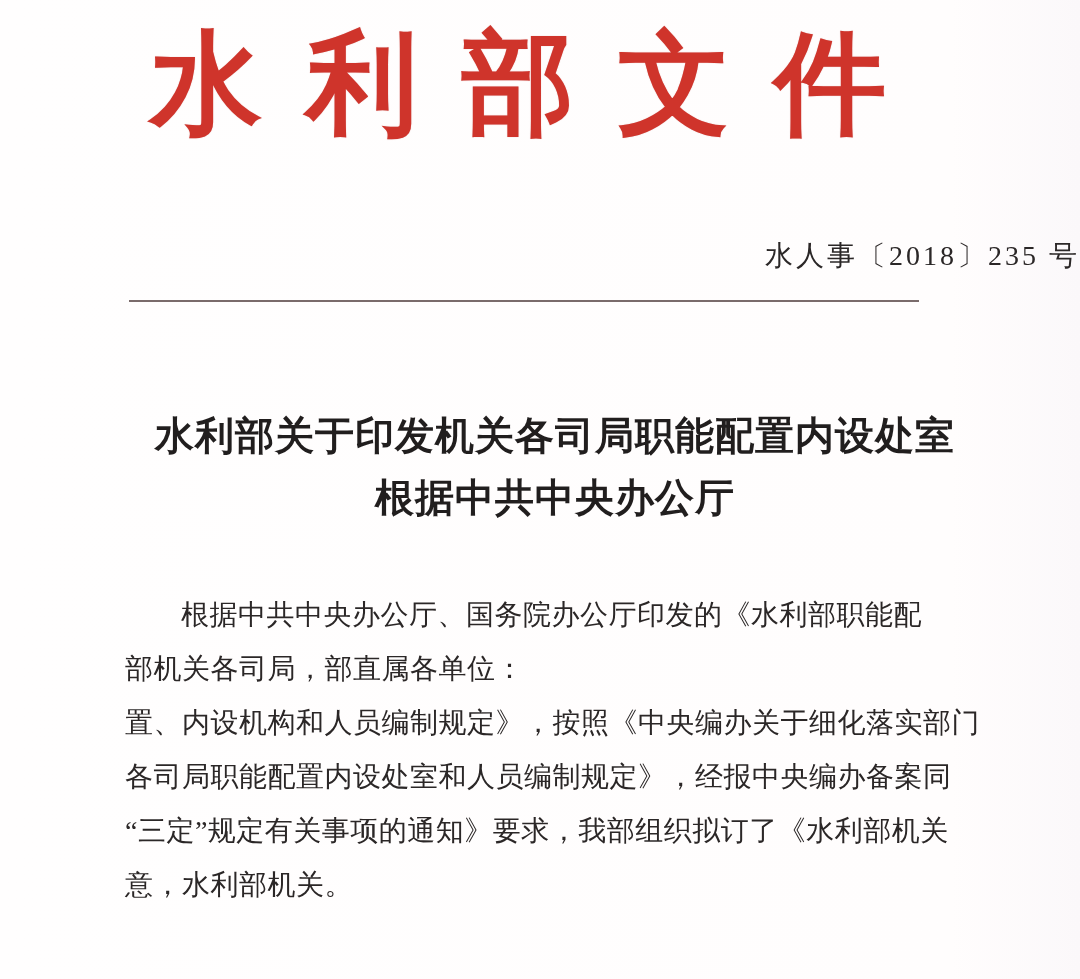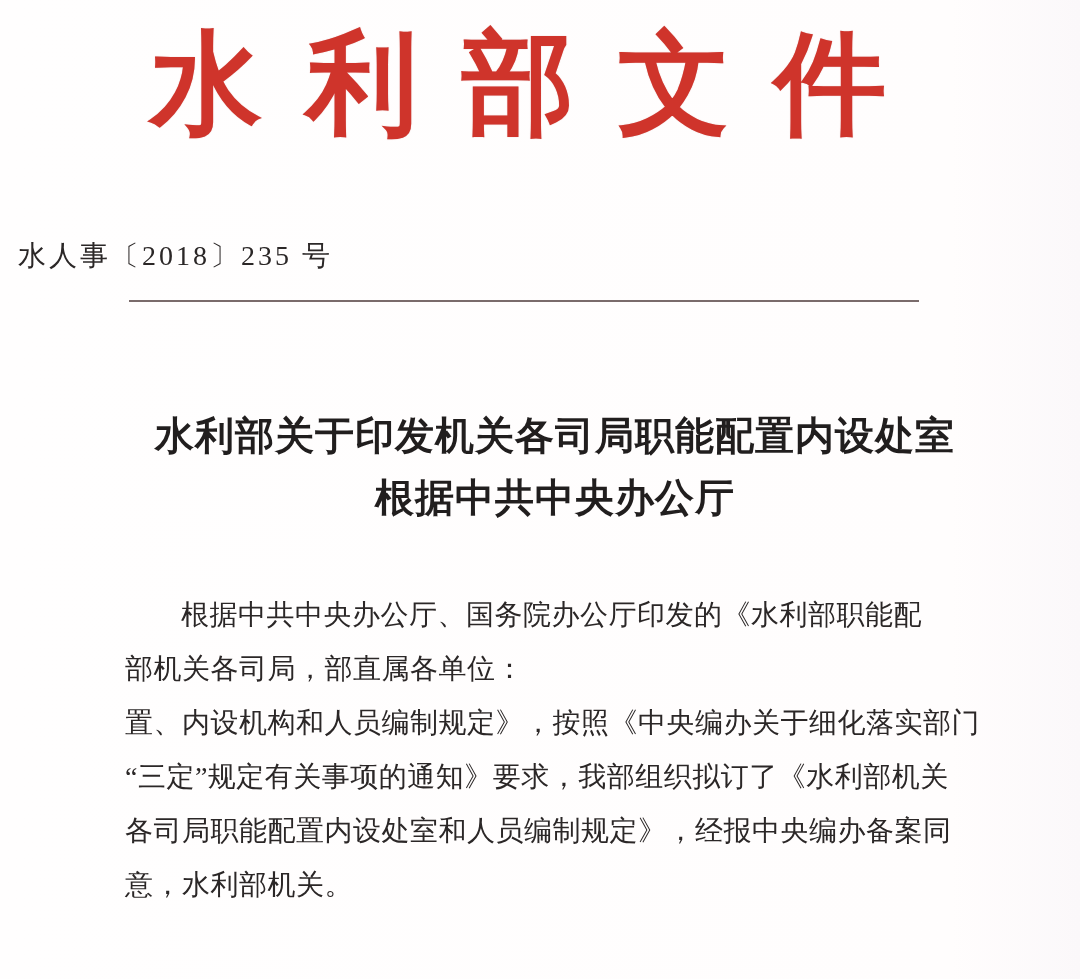--- a/index.html
+++ b/index.html
@@ -25,21 +25,21 @@
     color: #cf342b;
     letter-spacing: 44px;
     text-shadow: 0 0 1px rgba(160, 40, 40, 0.35);
     white-space: nowrap;
   }
   .doc-no {
     position: absolute;
     top: 236px;
     left: 0;
     width: 100%;
-    text-align: left;
+    text-align: right;
     font-size: 28px;
     line-height: 40px;
     color: #2b2727;
     letter-spacing: 3px;
     padding-left: 18px;
     white-space: nowrap;
   }
   .rule {
     position: absolute;
     top: 300px;
@@ -86,18 +86,18 @@
 
   <div class="doc-title">
     <div>水利部关于印发机关各司局职能配置内设处室</div>
     <div>根据中共中央办公厅</div>
   </div>
 
   <div class="doc-body">
     <div class="body-line indent">根据中共中央办公厅、国务院办公厅印发的《水利部职能配</div>
     <div class="body-line">部机关各司局，部直属各单位：</div>
     <div class="body-line">置、内设机构和人员编制规定》，按照《中央编办关于细化落实部门</div>
+    <div class="body-line">各司局职能配置内设处室和人员编制规定》，经报中央编办备案同</div>
     <div class="body-line">“三定”规定有关事项的通知》要求，我部组织拟订了《水利部机关</div>
-    <div class="body-line">各司局职能配置内设处室和人员编制规定》，经报中央编办备案同</div>
     <div class="body-line">意，水利部机关。</div>
   </div>
 
 </div>
 
 </body></html>

